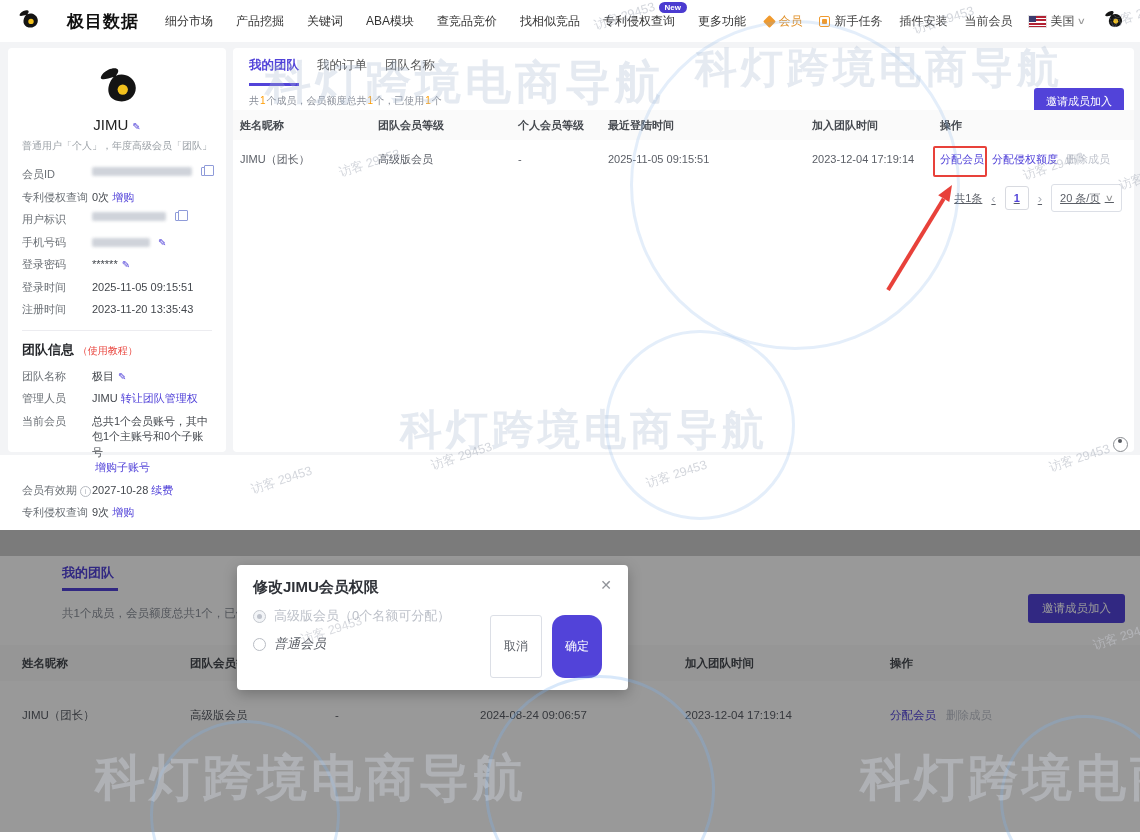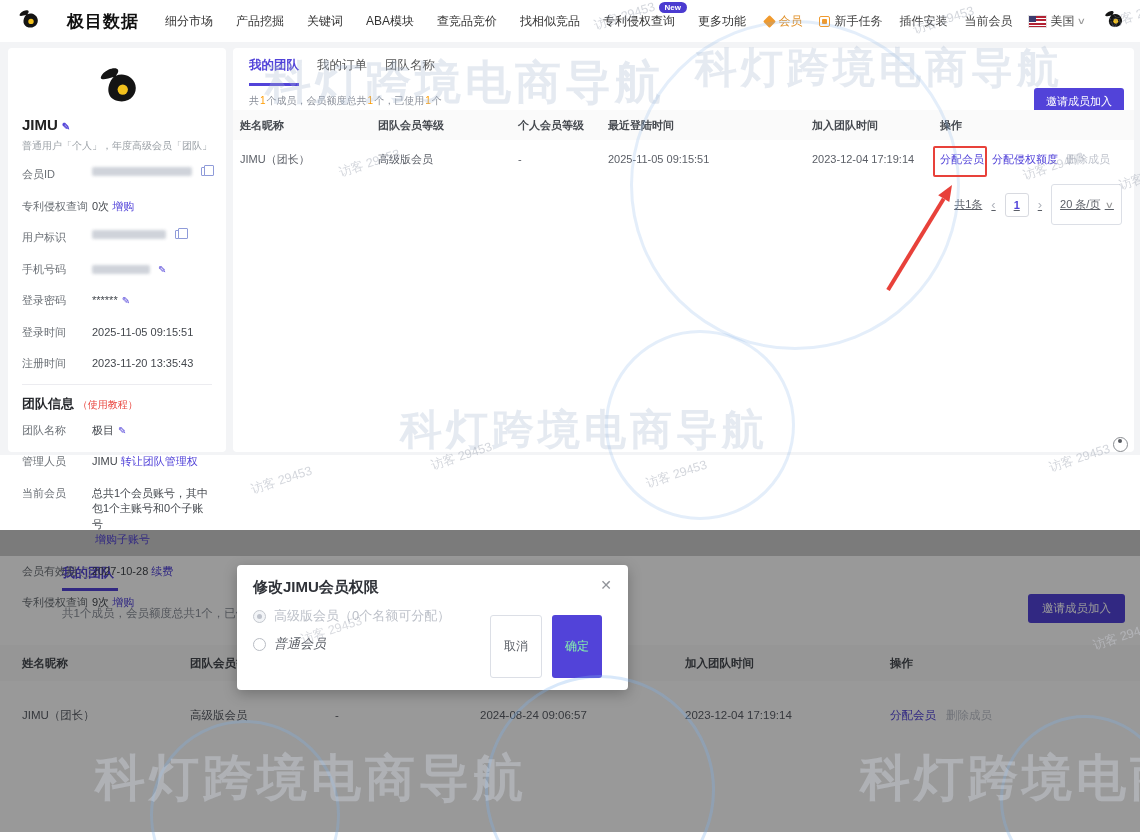--- a/index.html
+++ b/index.html
@@ -23,26 +23,26 @@
   .flag { width:17px; height:11px; background:repeating-linear-gradient(#b22234 0 1.7px,#fff 1.7px 3.4px); position:relative; box-shadow:0 0 0 1px #e3e3e3; }
   .flag::after { content:""; position:absolute; left:0; top:0; width:7px; height:6px; background:#3c3b6e; }
   .caret { font-size:9px; color:#999; transform:scaleX(1.4); }
 
   
   .page-bg { position:absolute; left:0; top:42px; width:1140px; height:413px; background:#f3f4f6; }
 
   
   .side-card { position:absolute; left:8px; top:48px; width:218px; height:404px; background:#fff; border-radius:4px; padding:12px 14px; z-index:2; }
   .avatar-wrap { text-align:center; margin-top:2px; }
-  .side-name { font-size:15px; font-weight:700; color:#222; margin-top:4px; }
+  .side-name { text-align:center; font-size:15px; font-weight:400; color:#222; margin-top:4px; }
   .side-desc { text-align:center; font-size:10px; color:#9aa0a6; margin-top:6px; white-space:nowrap; }
   .kv { display:flex; font-size:11px; line-height:15.5px; color:#666; align-items:flex-start; }
   .kv .k { width:70px; flex:none; color:#6b7076; }
   .kv .v { color:#43474d; display:flex; align-items:center; flex-wrap:wrap; flex:1; }
-  .kv-list { margin-top:14px; display:flex; flex-direction:column; gap:16px; }
+  .kv-list { margin-top:14px; display:flex; flex-direction:column; gap:7px; }
   .link { color:#5243d9; cursor:pointer; }
   .red-link { color:#e9463f; cursor:pointer; }
   .edit-ic { color:#5243d9; font-size:10px; margin-left:4px; cursor:pointer; }
   .blur-bar { display:inline-block; height:9px; background:#c7ccd4; border-radius:2px; filter:blur(1.5px); opacity:.85; margin-right:4px; }
   .icon-copy { display:inline-block; width:8px; height:9px; border:1px solid #8f9bd9; border-radius:1px; position:relative; margin-left:5px; cursor:pointer; }
   .icon-copy::before { content:""; position:absolute; left:2px; top:-3px; width:8px; height:9px; border:1px solid #8f9bd9; border-radius:1px; background:#fff; }
   .divider { border:none; border-top:1px solid #ececf0; margin:12px 0 10px; }
   .team-title { font-size:13px; font-weight:700; color:#26282c; }
   .team-title .red-link { font-size:10px; font-weight:400; }
   .icon-info { display:inline-block; width:11px; height:11px; border:1px solid #b7bbc2; border-radius:50%; color:#b7bbc2; font-size:8px; line-height:10px; text-align:center; margin-left:3px; }
@@ -57,21 +57,21 @@
   .invite-btn { position:absolute; right:10px; top:40px; background:#5243d9; color:#fff; font-size:11px; padding:6px 12px; border:none; border-radius:3px; cursor:pointer; }
   .tbl { position:absolute; left:0; top:62px; right:0; }
   .t-head { display:flex; align-items:center; background:#fafafa; height:30px; font-size:11px; font-weight:700; color:#45494f; }
   .t-row  { display:flex; align-items:center; height:38px; font-size:11px; color:#5a5e66; }
   .c1 { width:145px; padding-left:7px; } .c2 { width:140px; } .c3 { width:90px; }
   .c4 { width:204px; } .c5 { width:128px; } .c6 { flex:1; display:flex; gap:8px; align-items:center; }
   .act-grey { color:#bfc3cc; cursor:pointer; }
   .pager { position:absolute; right:12px; top:136px; display:flex; align-items:center; gap:9px; font-size:11px; color:#5a5e66;text-decoration:underline; }
   .pg-arrow { color:#b0b4bc; font-size:13px; cursor:pointer; }
   .pg-num { width:24px; height:24px; border:1px solid #d8dae0; border-radius:3px; display:flex; align-items:center; justify-content:center; color:#5243d9; font-weight:700; background:#fff; cursor:pointer; }
-  .pg-size { height:41px; border:1px solid #dcdfe6; border-radius:3px; display:flex; align-items:center; gap:6px; padding:0 8px; background:#fff; color:#5a5e66; cursor:pointer; }
+  .pg-size { height:28px; border:1px solid #dcdfe6; border-radius:3px; display:flex; align-items:center; gap:6px; padding:0 8px; background:#fff; color:#5a5e66; cursor:pointer; }
   .float-ic { position:absolute; left:1113px; top:437px; width:15px; height:15px; border:1.5px solid #8a8d92; border-radius:50%; z-index:6; cursor:pointer; }
   .float-ic::after { content:""; position:absolute; left:4px; top:1px; width:4px; height:4px; background:#55585e; border-radius:50%; }
 
   
   .shot2 { position:absolute; left:0; top:530px; width:1140px; height:302px; background:#fff; overflow:hidden; }
   .s2-topbar { position:absolute; left:0; top:0; width:1140px; height:26px; background:#cdcdcd; }
   .s2-tab { position:absolute; left:62px; top:34px; font-size:13px; font-weight:700; color:#5243d9; }
   .s2-underline { position:absolute; left:62px; top:58px; width:56px; height:3px; background:#5243d9; }
   .s2-summary { position:absolute; left:62px; top:76px; font-size:11.5px; color:#8a8f99; }
   .s2-invite { position:absolute; right:15px; top:64px; background:#5243d9; color:#fff; font-size:11.5px; padding:7px 14px; border:none; border-radius:3px; cursor:pointer; }
@@ -88,21 +88,21 @@
   .modal-close { position:absolute; right:16px; top:12px; font-size:14px; color:#909399; cursor:pointer; }
   .radio-row { display:flex; align-items:center; gap:8px; margin-top:10px; cursor:pointer; }
   .radio { width:13px; height:13px; border-radius:50%; border:1px solid #c4c8ce; position:relative; background:#f2f4f7; flex:none; }
   .radio.checked::after { content:""; position:absolute; inset:3px; border-radius:50%; background:#bfc3cc; }
   .radio.plain { background:#fff; border-color:#b9bdc4; }
   .radio-label { font-size:13px; }
   .radio-label.dis { color:#bdc1c9; }
   .radio-label.norm { color:#5a5e66;font-style:italic; }
   .modal-btns { position:absolute; right:26px; bottom:12px; display:flex; gap:10px; }
   .btn-cancel { background:#fff; border:1px solid #dcdfe6; border-radius:3px; font-size:12px; color:#5a5e66; padding:5px 13px; cursor:pointer; }
-  .btn-confirm { background:#5243d9; border:none; border-radius:3px; font-size:12px; color:#86efac; padding:23px 13px; cursor:pointer; }
+  .btn-confirm { background:#5243d9; border:none; border-radius:13px; font-size:12px; color:#ffffff; padding:23px 13px; cursor:pointer; }
 
   
   .anno-box { position:absolute; left:933px; top:146px; width:54px; height:31px; border:2.5px solid #e8413a; border-radius:2px; z-index:50; pointer-events:none; }
   .anno-arrow { position:absolute; left:850px; top:140px; z-index:50; pointer-events:none; }
 
   
   .wm { position:absolute; z-index:40; pointer-events:none; white-space:nowrap; }
   .wm-brand { font-size:46px; font-weight:700; letter-spacing:4px; color:rgba(170,186,210,0.30); }
   .wm-brand.on-grey { color:rgba(222,228,240,0.33); font-size:50px; }
   .wm-visit { font-size:12.5px; color:rgba(140,146,162,0.38); transform:rotate(-18deg); }

